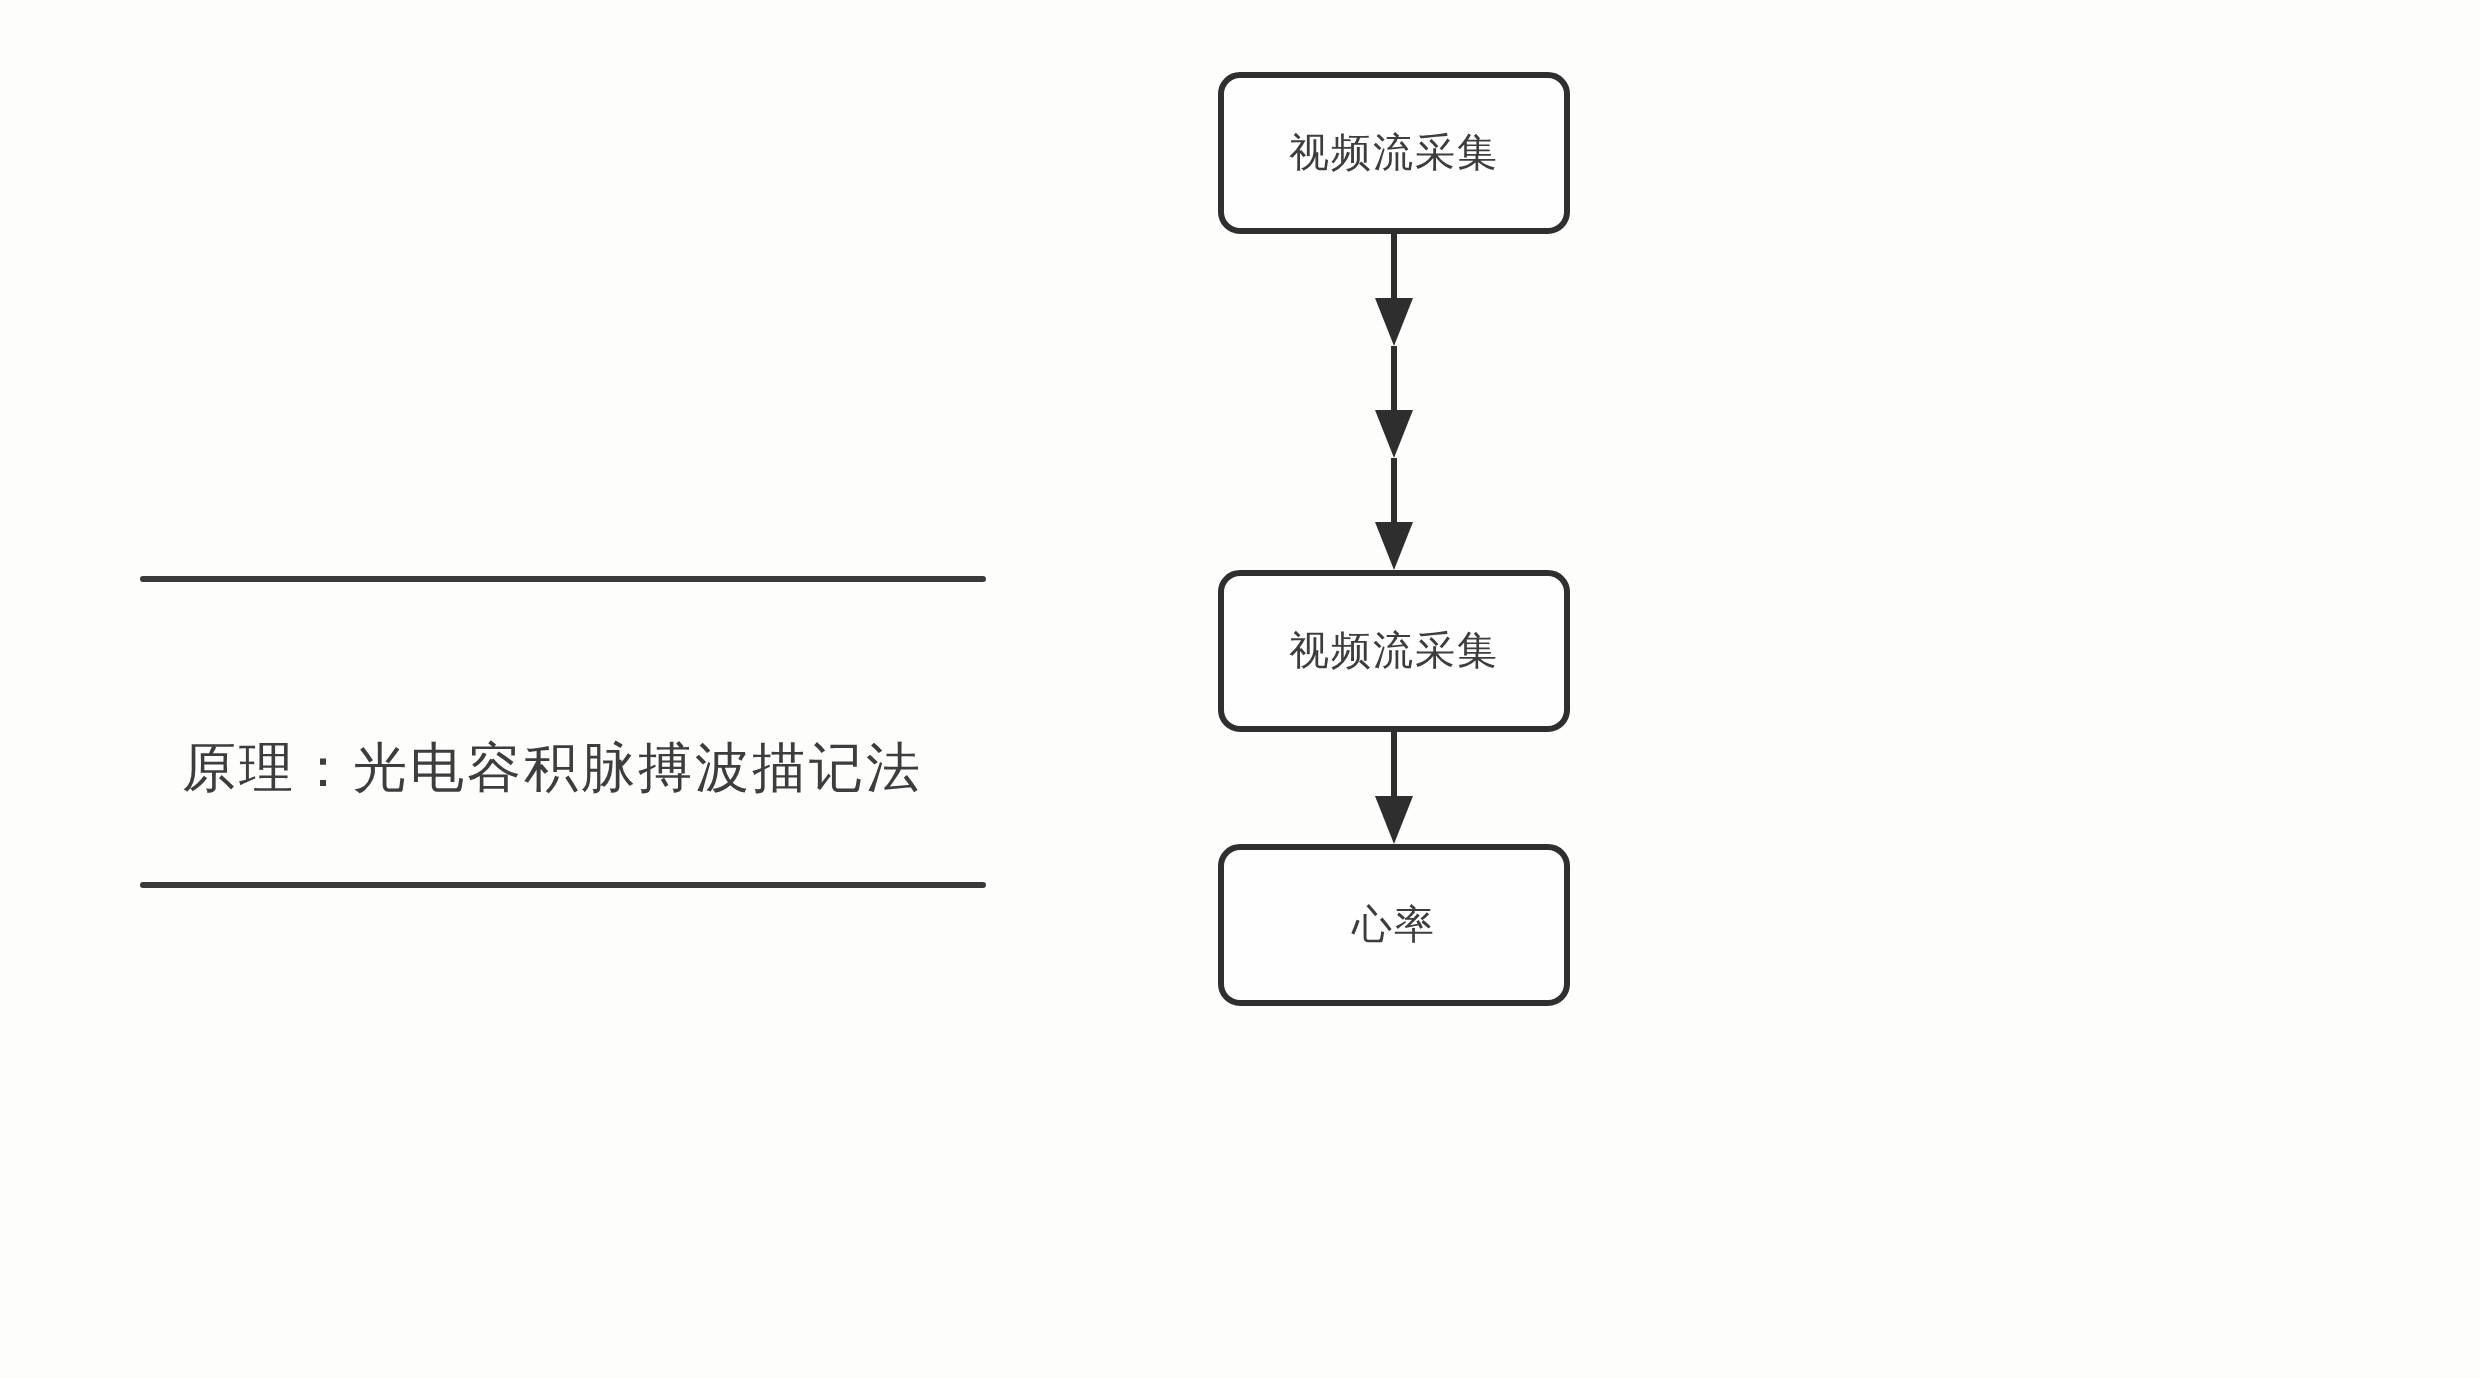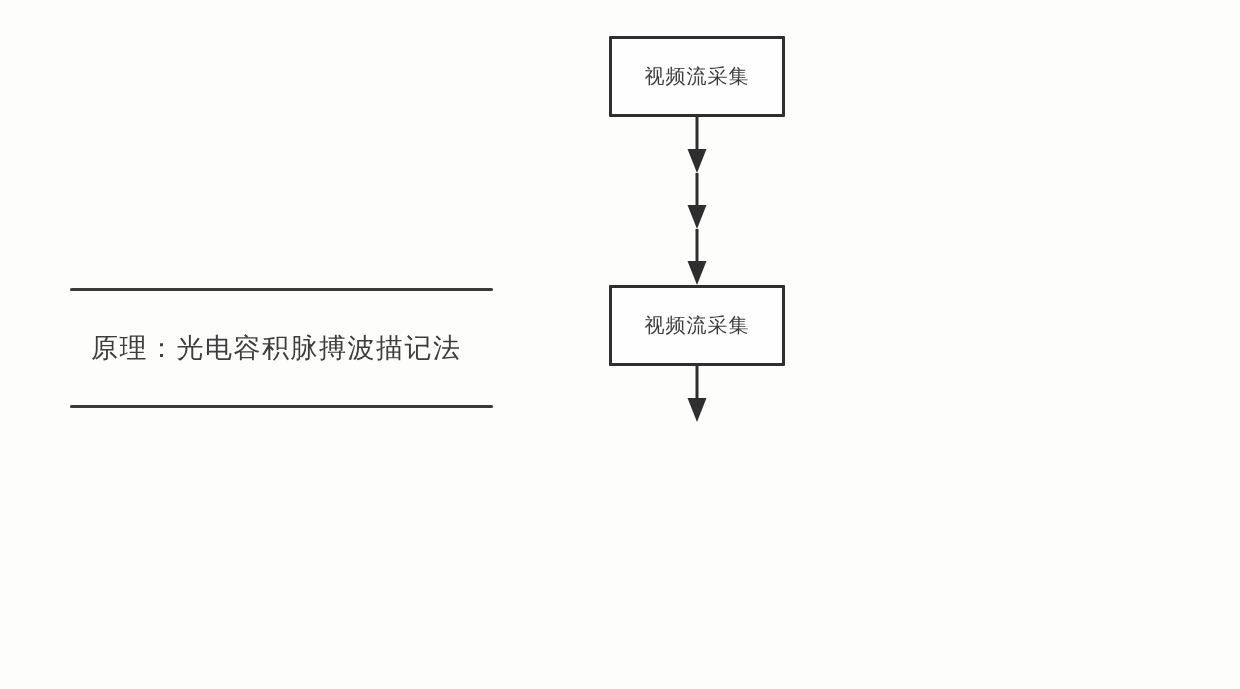--- a/index.html
+++ b/index.html
@@ -30,20 +30,21 @@
   .principle-text {
     height: 114px;
     display: flex;
     align-items: center;
     padding-left: 21px;
     box-sizing: border-box;
     font-size: 27px;
     letter-spacing: 1.5px;
     color: var(--text, #3d3d3d);
     white-space: nowrap;
+    margin-top: 36px;
   }
   
   .flow {
     position: absolute;
     left: 609px;
     top: 36px;
     width: 176px;
     display: flex;
     flex-direction: column;
     align-items: center;
@@ -53,21 +54,21 @@
     height: 81px;
     box-sizing: border-box;
     border: 3px solid var(--border, #2f2f2f);
     background: var(--node-bg, #fefefe);
     display: flex;
     align-items: center;
     justify-content: center;
     font-size: 20px;
     letter-spacing: 1px;
     color: var(--text, #3d3d3d);
-    border-radius: 1px;
+    border-radius: 11px;
   }
   .arrow {
     display: block;
     width: 24px;
     height: 56px;
     flex: 0 0 auto;
   }
   .arrow line {
     stroke: var(--arrow, #2e2e2e);
     stroke-width: 3;
@@ -112,15 +113,18 @@
 
     <div class="node">
       <span>视频流采集</span>
     </div>
 
     <svg class="arrow" viewBox="0 0 24 56" xmlns="http://www.w3.org/2000/svg">
       <line x1="12" y1="0" x2="12" y2="36"></line>
       <polygon points="2.5,32 21.5,32 12,56"></polygon>
     </svg>
 
+    <div class="node">
+      <span>心率</span>
+    </div>
 
   </div>
 </div>
 
 </body></html>

